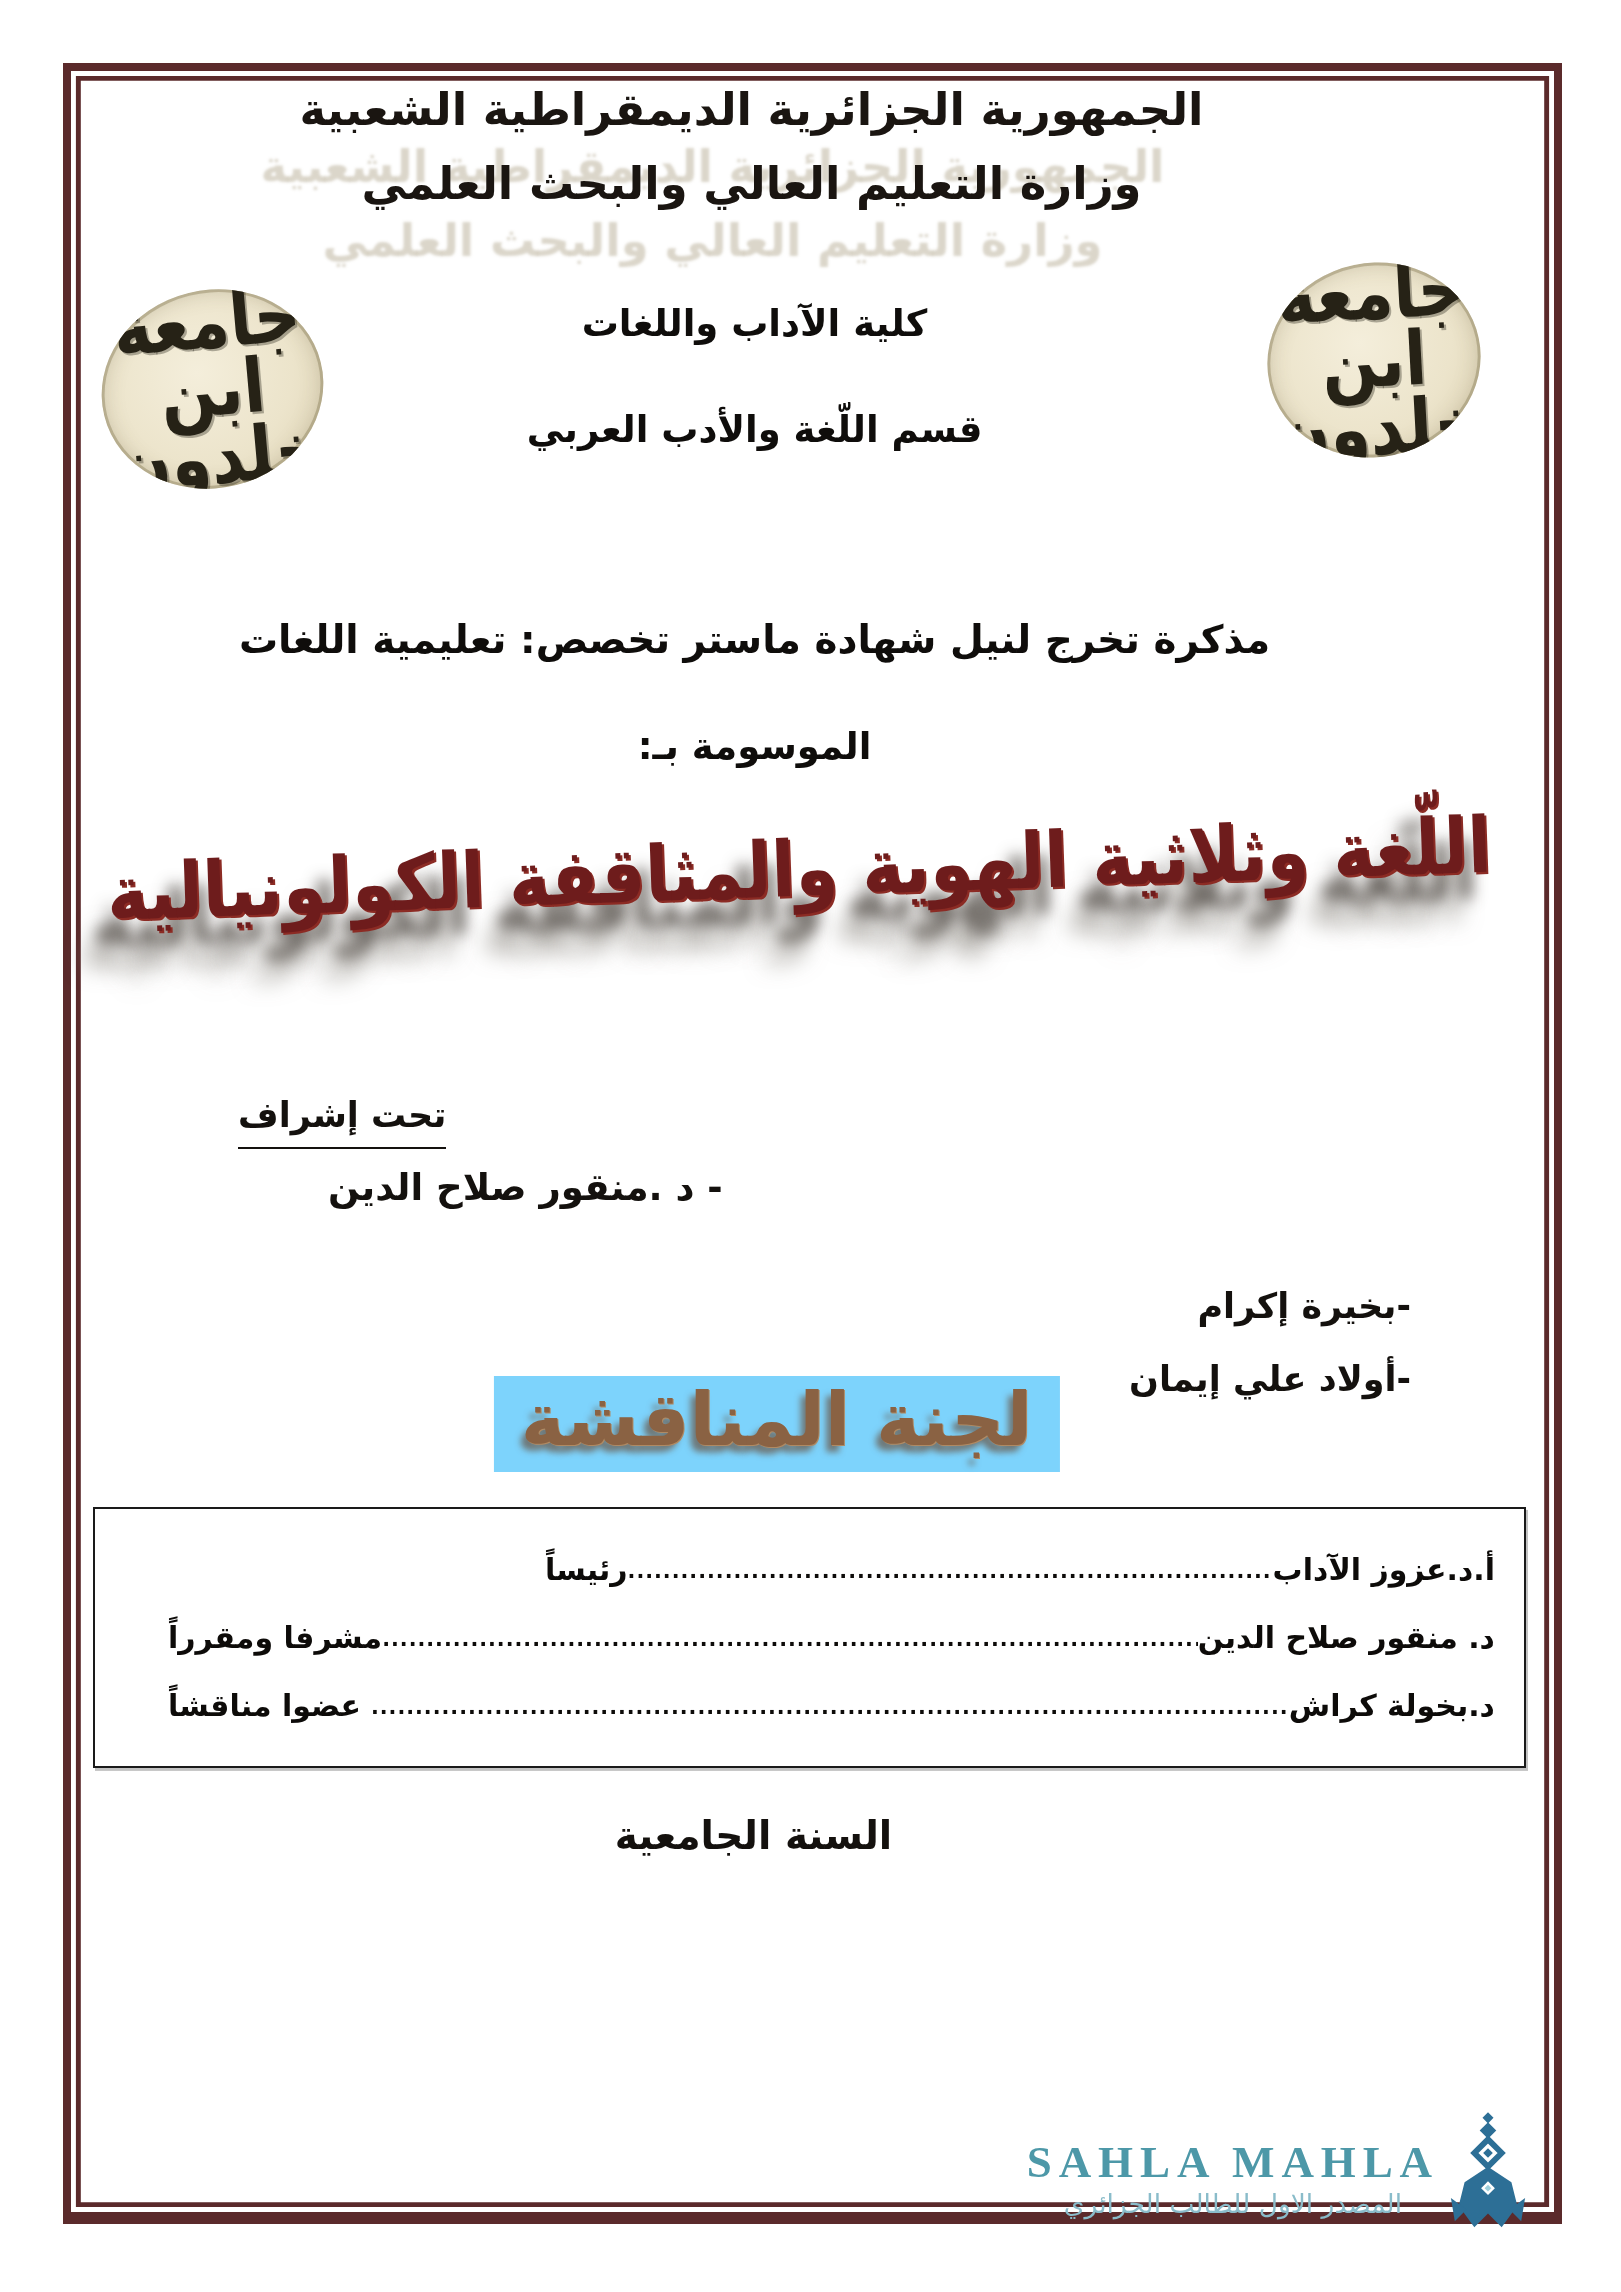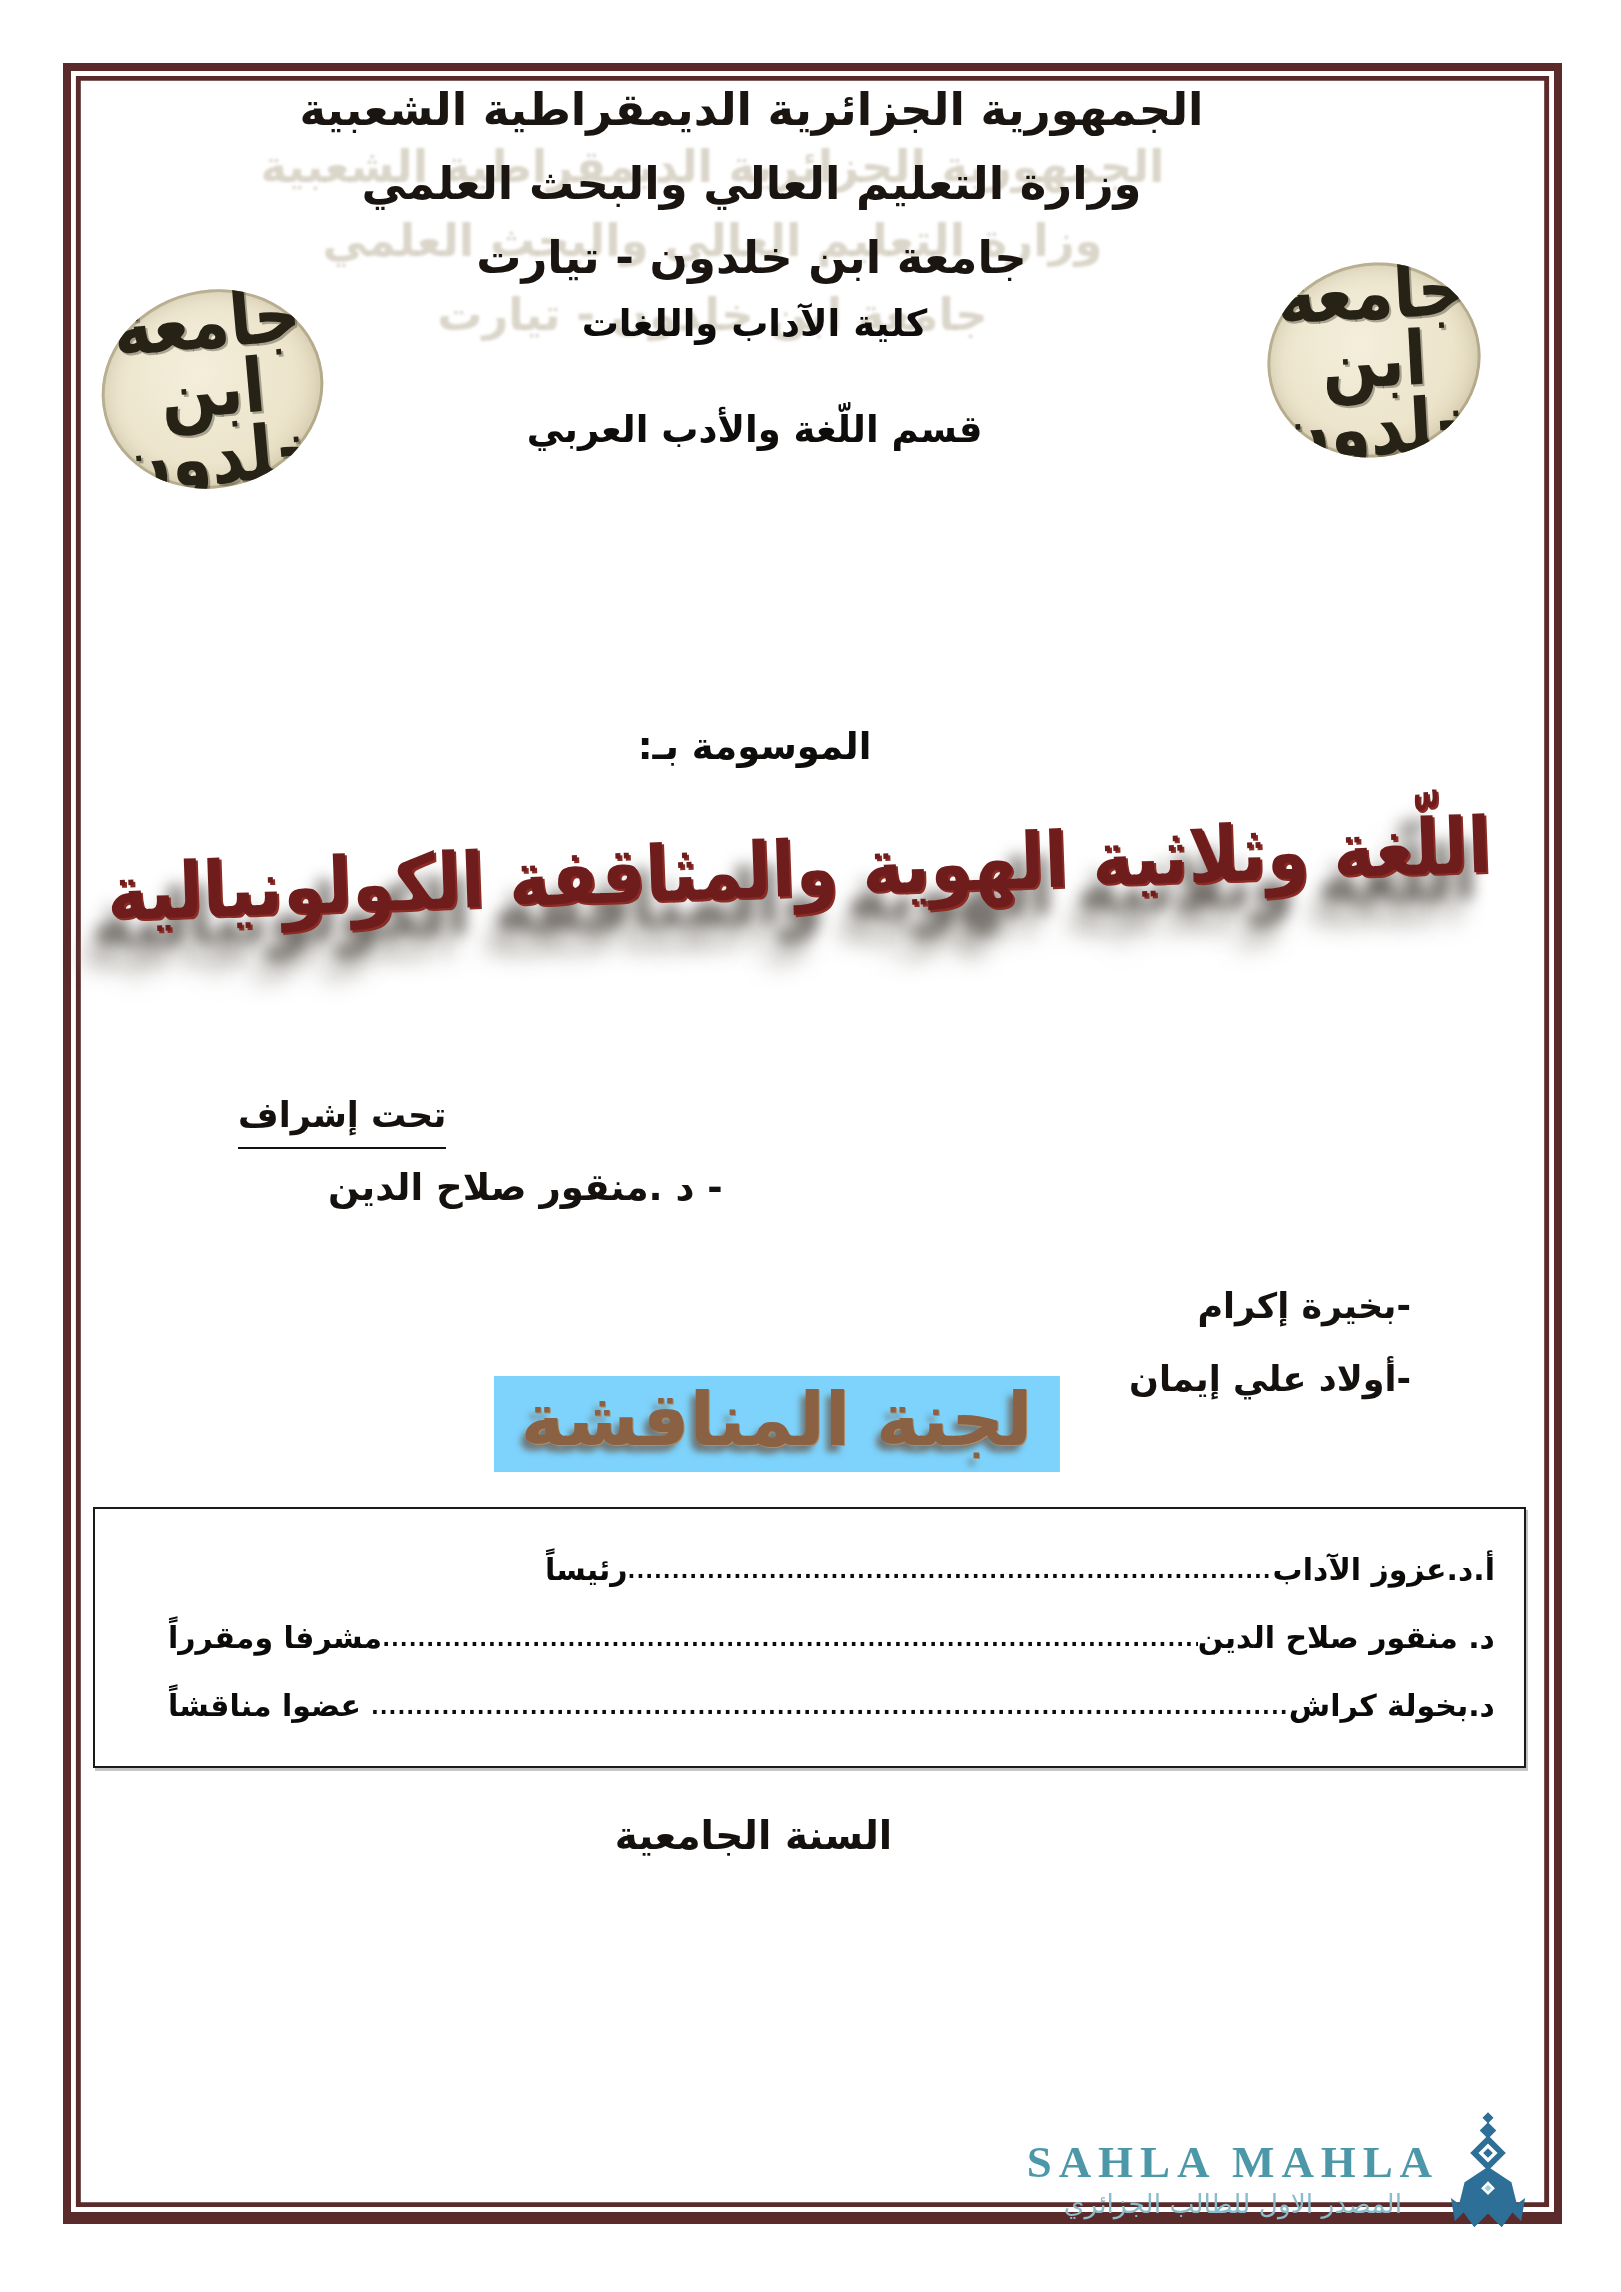--- a/index.html
+++ b/index.html
@@ -126,32 +126,32 @@
 </head>
 <body>
 
 <div class="page">
 
   <div class="frame"></div>
 
   <div class="header-callig">
     <div>الجمهورية الجزائرية الديمقراطية الشعبية</div>
     <div>وزارة التعليم العالي والبحث العلمي</div>
-    <div>جامعة ابن خلدون - تيارت</div>
   </div>
 
   <div class="seal seal-left">
     <div class="seal-word">جامعة ابن خلدون</div>
   </div>
   <div class="seal seal-right">
     <div class="seal-word">جامعة ابن خلدون</div>
   </div>
 
   <div class="cline l-faculty">كلية الآداب واللغات</div>
   <div class="cline l-department">قسم اللّغة والأدب العربي</div>
+  <div class="cline l-degree">مذكرة تخرج لنيل شهادة ماستر تخصص: تعليمية اللغات</div>
   <div class="cline l-titled">الموسومة بـ:</div>
 
   <div class="thesis-title">اللّغة وثلاثية الهوية والمثاقفة الكولونيالية</div>
 
   <div class="sup-label">تحت إشراف</div>
   <div class="supervisor">- د .منقور صلاح الدين</div>
 
   <div class="students">
     <div>-بخيرة إكرام</div>
     <div>-أولاد علي إيمان</div>

